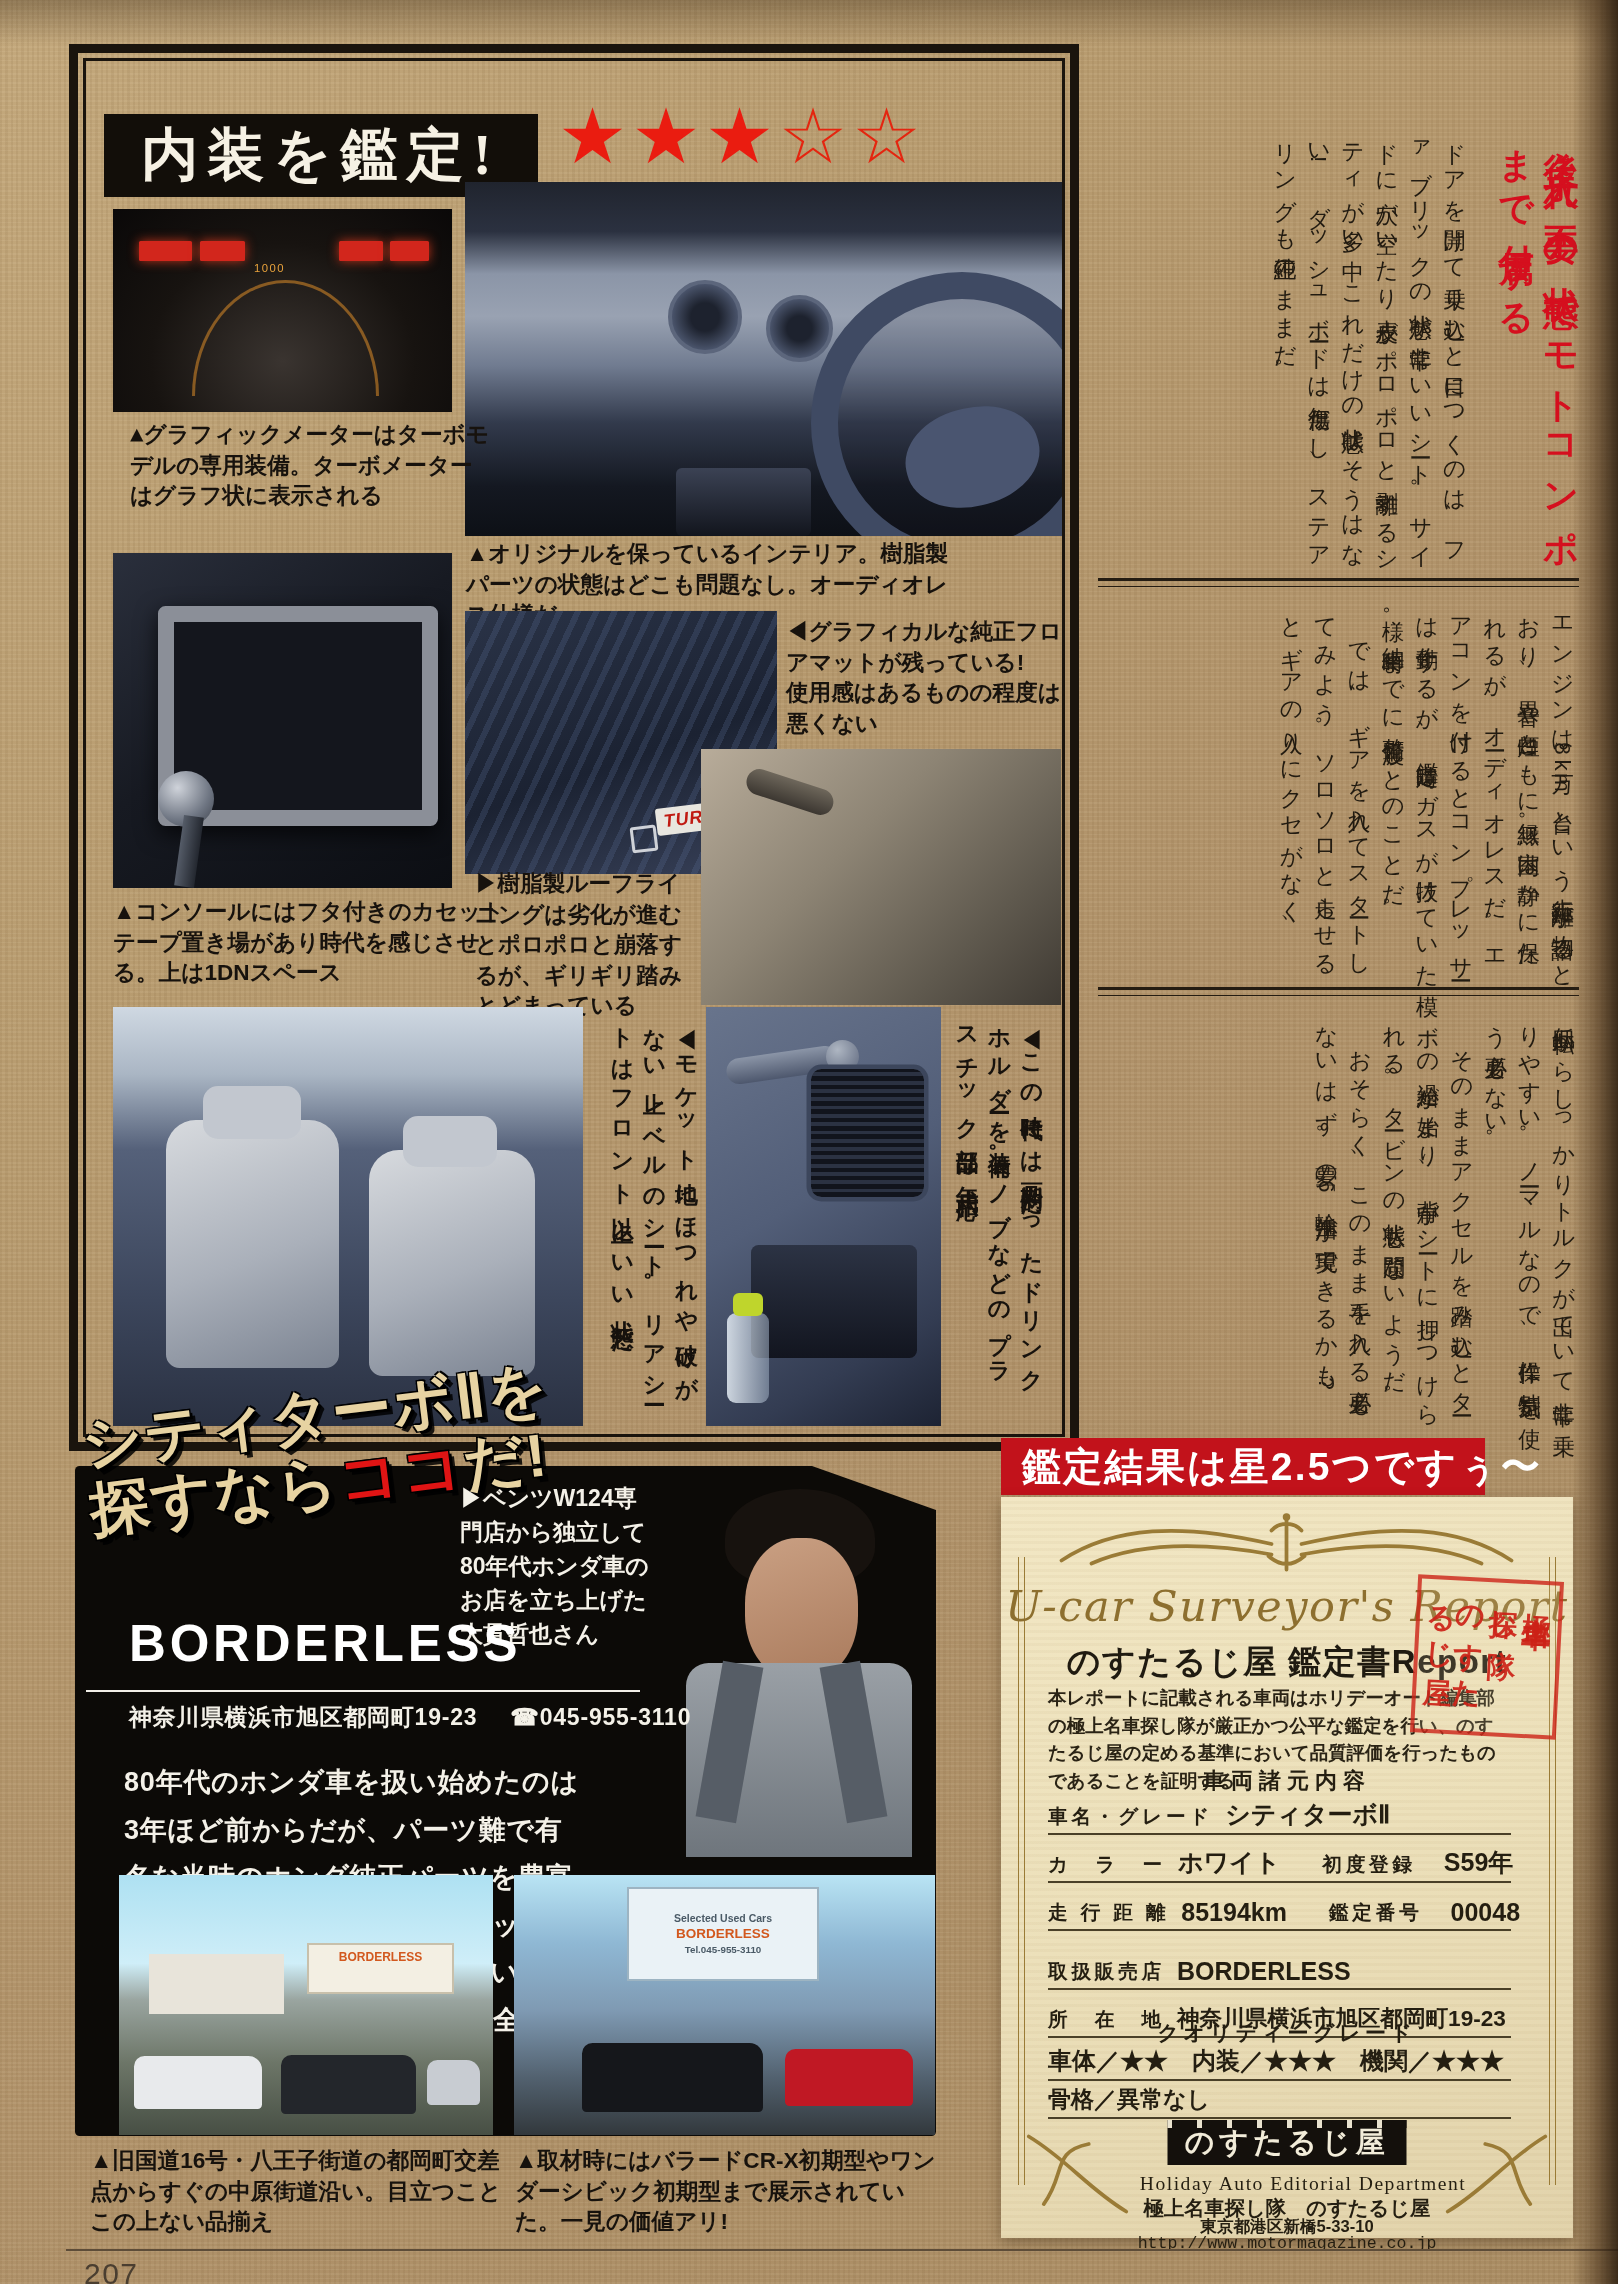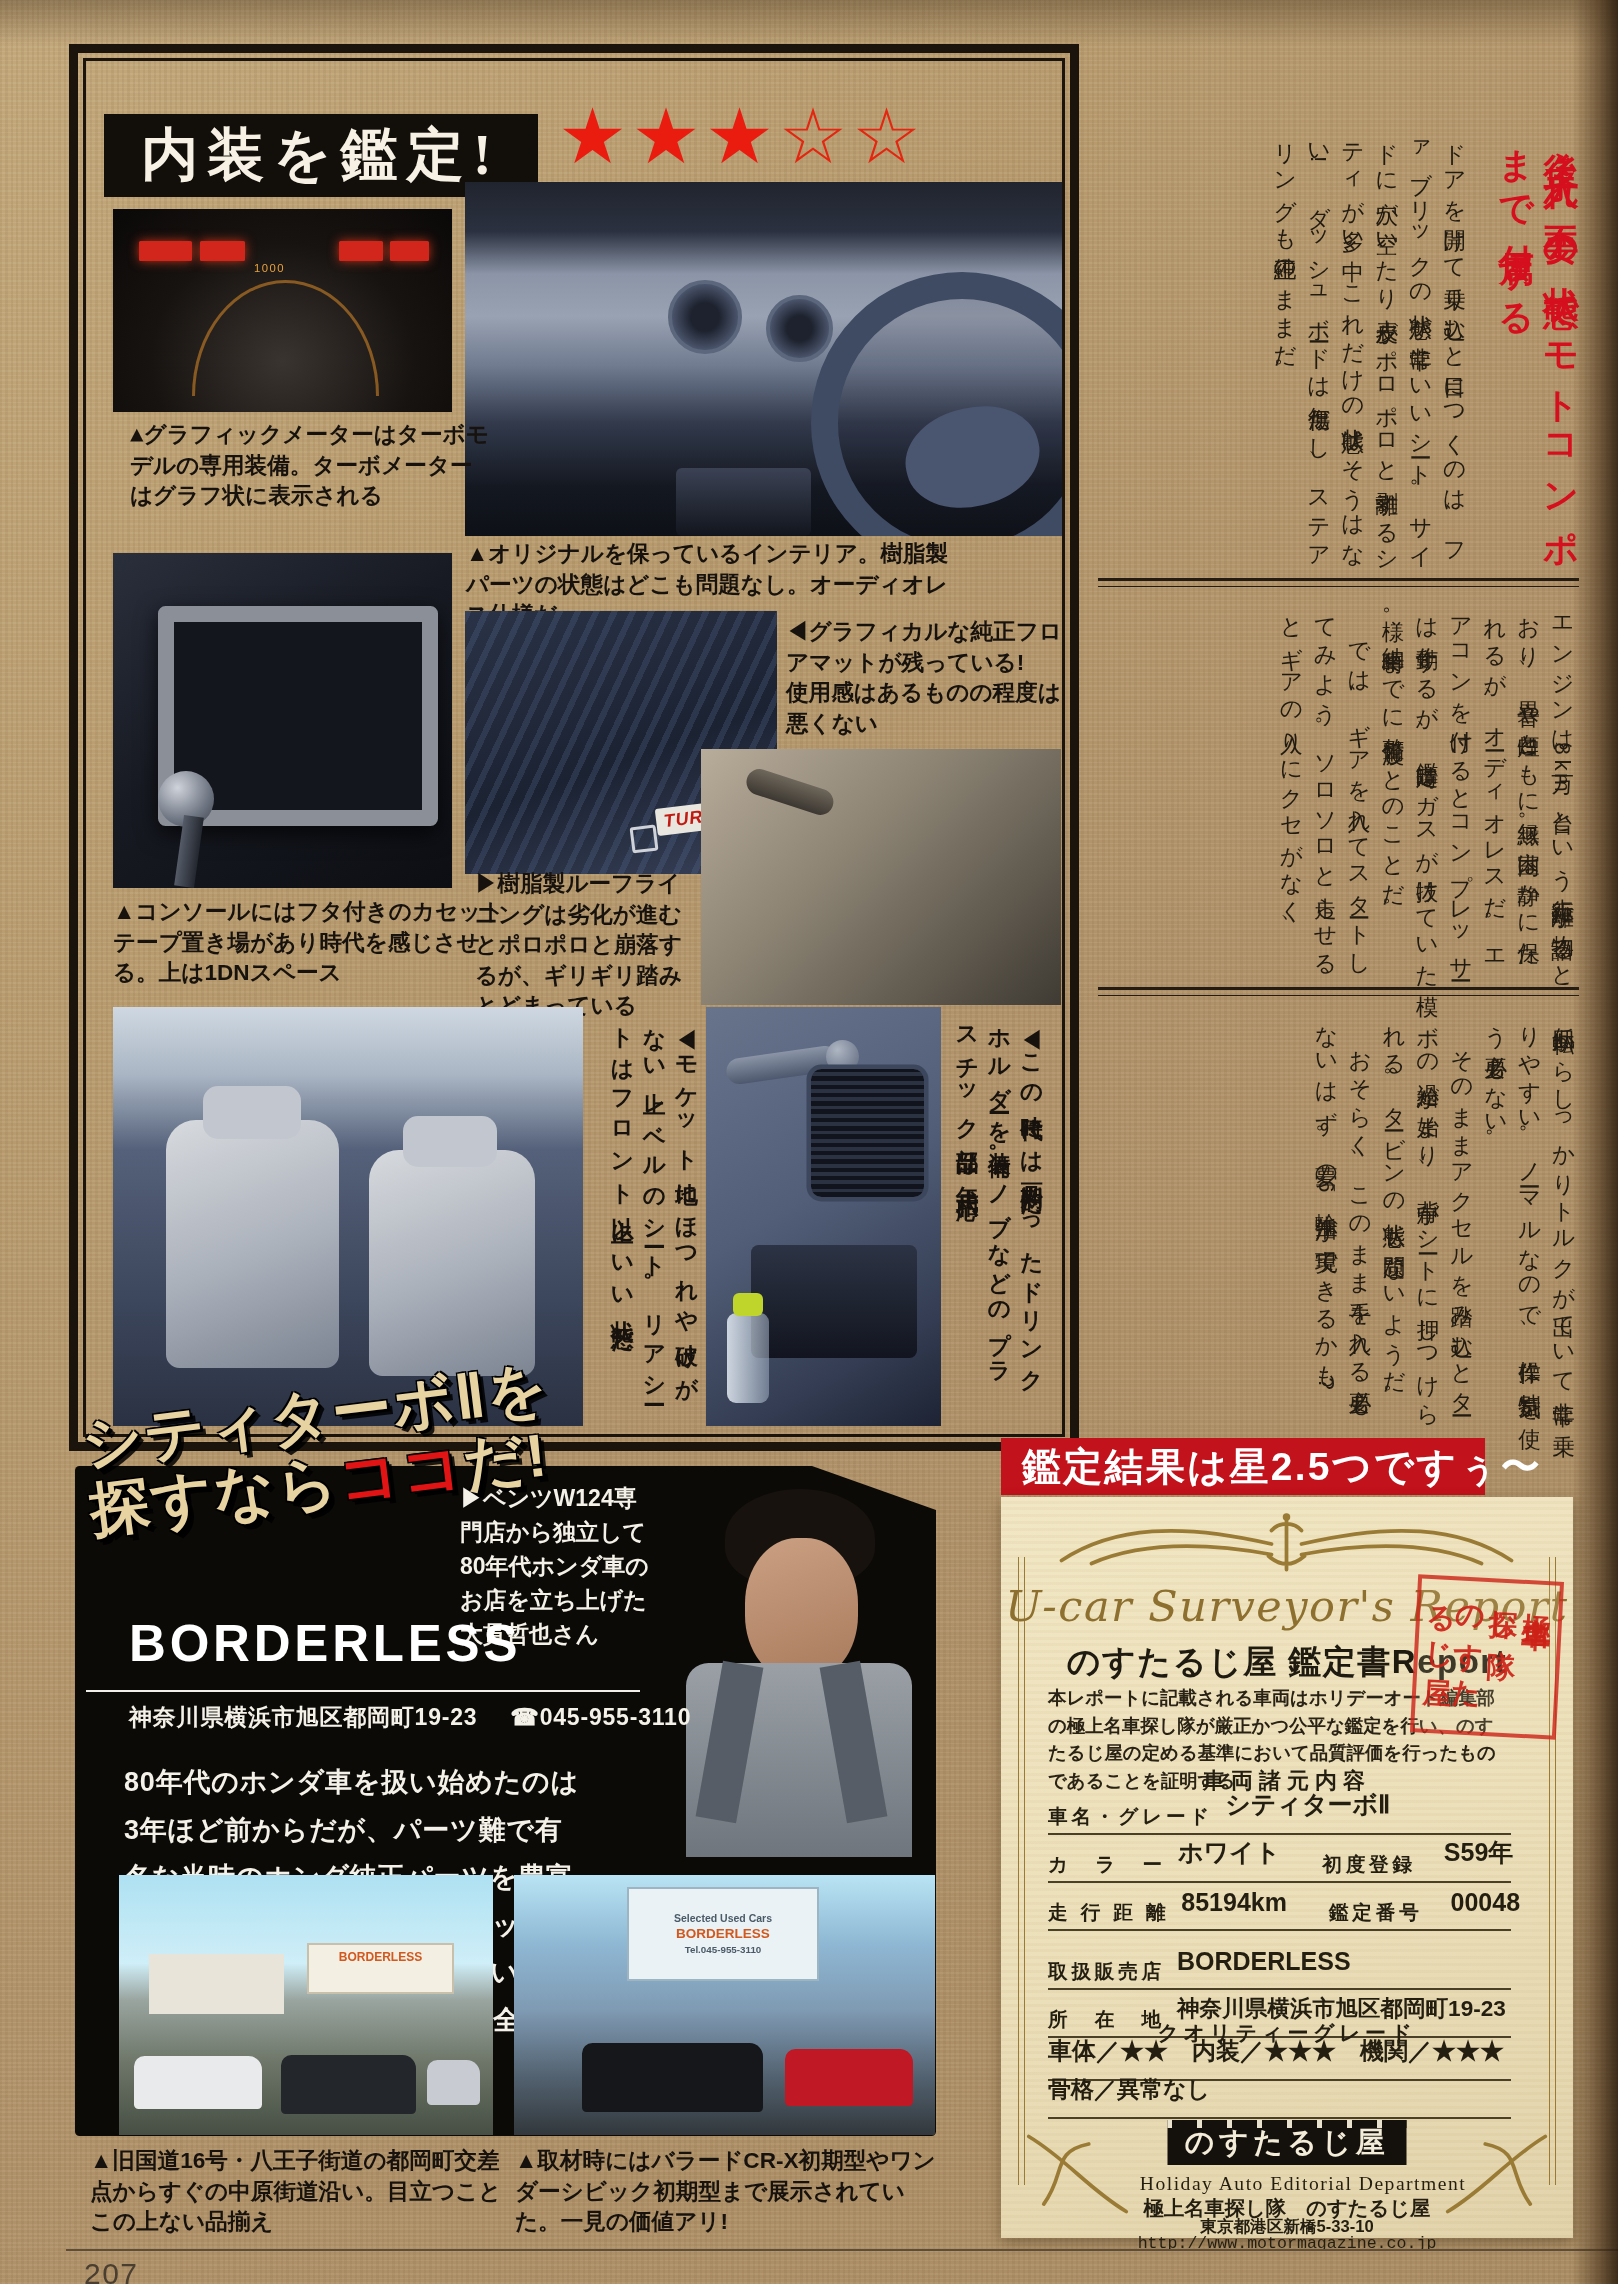--- a/index.html
+++ b/index.html
@@ -101,21 +101,21 @@
       box-shadow:0 4.5px 13.5px rgba(40,25,10,.35);}
   .goldrail{position:absolute;top:60px;bottom:53px;width:5.3px;border-left:1.5px solid #9a7b36;border-right:1.5px solid #9a7b36;}
   .cscript{position:absolute;left:0;top:84px;width:100%;text-align:center;font-family:"DejaVu Serif",serif;font-style:italic;font-size:43px;color:#8d6f2f;letter-spacing:1.5px;}
   .ctitle{position:absolute;left:0;top:143px;width:100%;text-align:center;font-size:33px;font-weight:bold;color:#1f1a10;letter-spacing:1.5px;}
   .cintro{position:absolute;left:47px;top:187px;width:460px;font-size:18.4px;line-height:1.5;color:#2a2315;font-weight:600;}
   .stamp{position:absolute;right:13.5px;top:81px;width:129px;height:141px;border:4.5px solid rgba(204,34,23,.8);transform:rotate(3deg);display:flex;flex-direction:row-reverse;justify-content:center;gap:4.5px;padding:4.5px;background:rgba(240,225,190,.15);}
   .stamp div{writing-mode:vertical-rl;color:rgba(204,34,23,.92);font-weight:bold;font-size:29px;line-height:1;letter-spacing:3px;}
   .cspec{position:absolute;left:0;top:269px;width:100%;text-align:center;font-size:22px;font-weight:bold;color:#241e11;letter-spacing:6px;}
   .crow{position:absolute;left:47px;width:463px;height:41px;border-bottom:2.3px solid #4a4028;display:flex;align-items:flex-end;gap:12px;color:#241e11;}
   .clabel{font-size:19.6px;font-weight:bold;letter-spacing:3.8px;padding-bottom:3px;white-space:nowrap;}
-  .cvalue{font-size:25px;font-weight:bold;padding-bottom:12px;white-space:nowrap;margin-top:47px;}
+  .cvalue{font-size:25px;font-weight:bold;padding-bottom:2px;white-space:nowrap;margin-top:47px;}
   .cpair{margin-left:30px;display:flex;gap:28px;align-items:flex-end;text-align:center;}
   .cqtitle{position:absolute;left:0;top:522px;width:100%;text-align:center;font-size:21px;font-weight:bold;color:#241e11;letter-spacing:4.5px;}
   .cnoren{position:absolute;left:50%;top:623px;transform:translateX(-50%);width:239px;height:45px;background:#14100c;display:flex;align-items:center;justify-content:center;}
   .cnoren::before{content:"";position:absolute;left:0;top:0;width:100%;height:7.5px;background:repeating-linear-gradient(90deg,#e9e2cf 0 4.5px,#14100c 4.5px 30px);}
   .cnoren span{color:#f2ecd9;font-size:29px;font-weight:bold;letter-spacing:4.5px;}
   .cfoot{position:absolute;left:0;width:100%;text-align:center;color:#241e11;}
   .flour{stroke:#9a7b36;fill:none;stroke-width:5;stroke-linecap:round;}
 
   .page-rule{left:66px;top:2249px;width:1552px;height:1.5px;background:#5d4c38;}
   .page-num{left:84px;top:2257px;color:#4a3e30;font-size:30px;letter-spacing:1.5px;}

